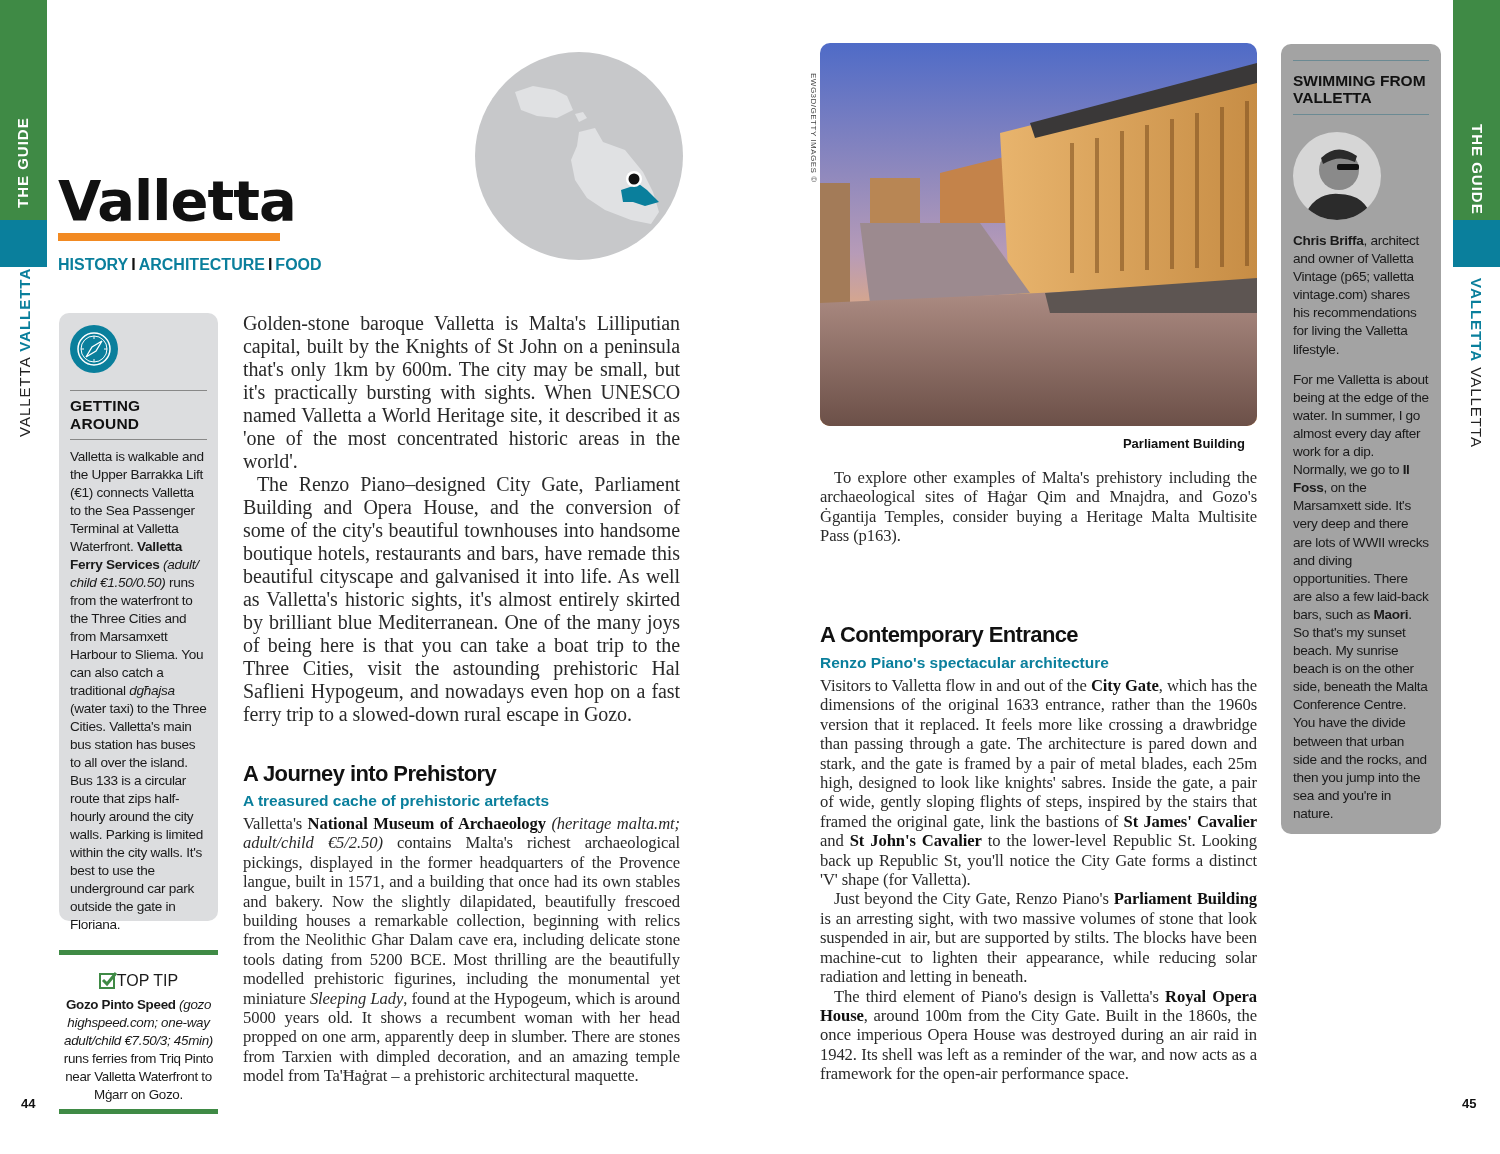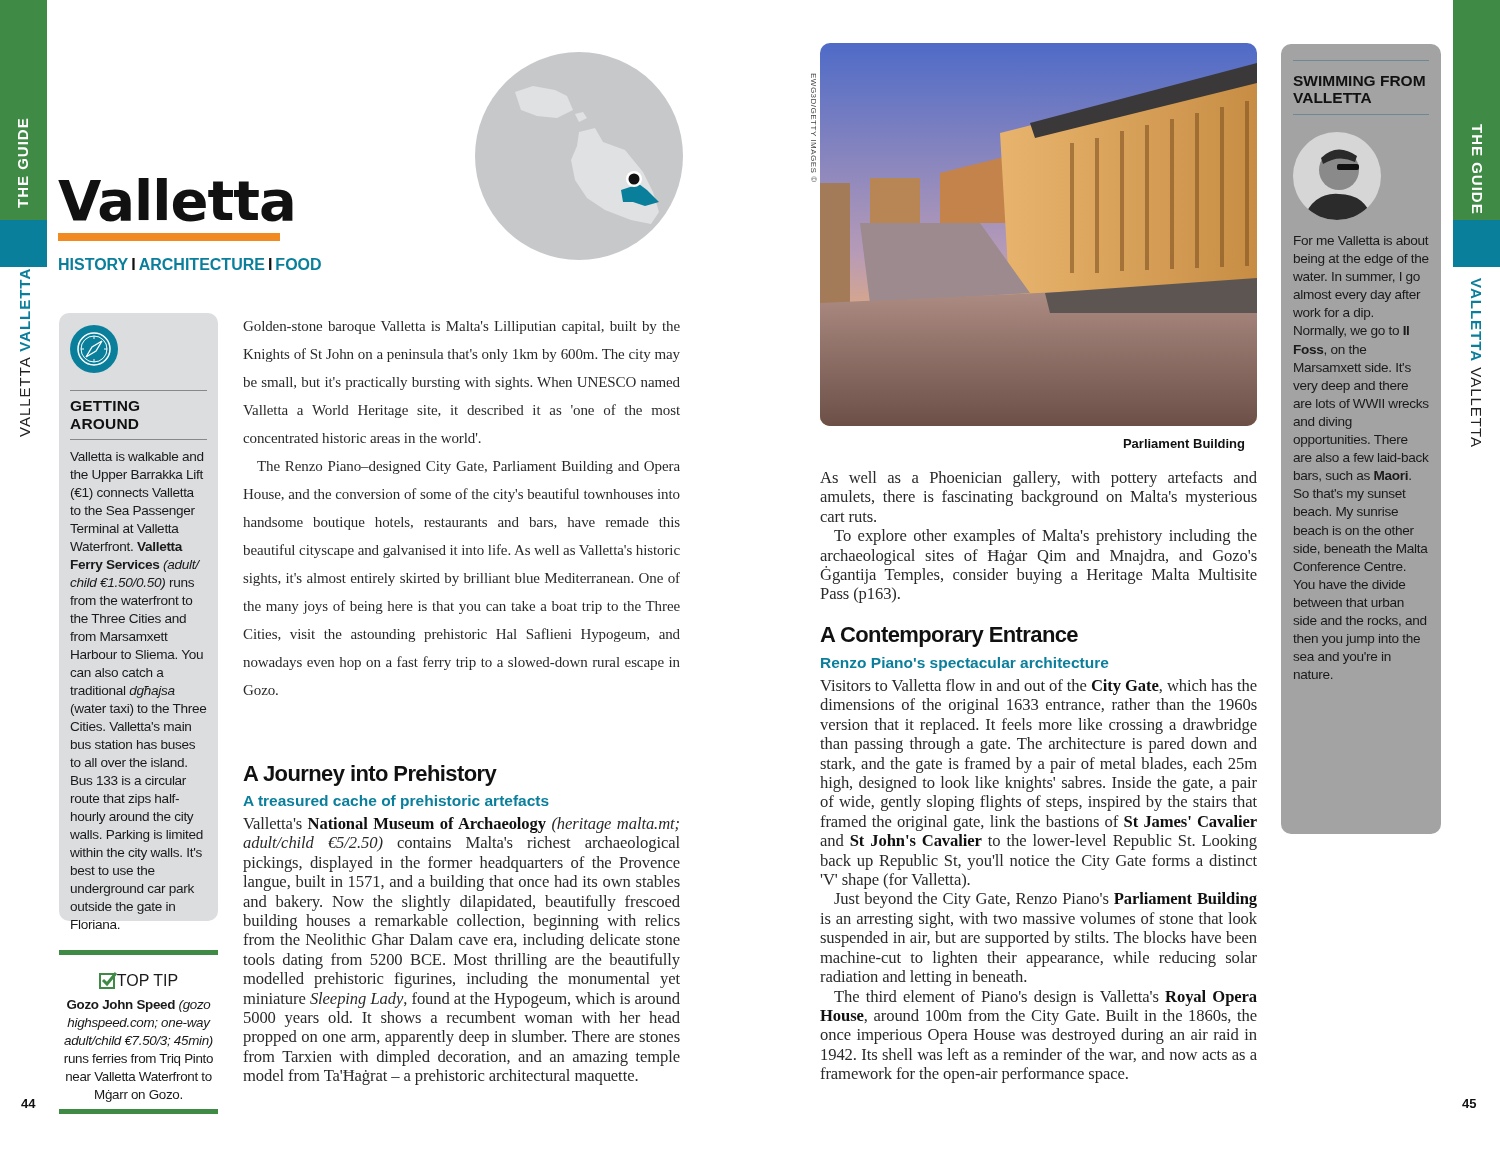--- a/index.html
+++ b/index.html
@@ -38,21 +38,21 @@
   .tip { position: absolute; left: 59px; top: 950px; width: 159px; text-align: center; }
   .tip-rule { height: 5px; background: #3f8a45; }
   .tip-title { margin-top: 17px; font-size: 16px; font-weight: 400; display: flex; align-items: center; justify-content: center; gap: 2px; }
   .tip-check { width: 16px; height: 16px; border: 2px solid #3f8a45; position: relative; display: inline-block; }
   .tip-text { font-size: 13.4px; line-height: 18px; margin-top: 6px; letter-spacing: -0.3px; }
   .tip-rule.bottom { position: absolute; top: 159px; width: 159px; }
 
   .page-num { position: absolute; font-size: 13px; font-weight: 700; color: #111; }
 
   
-  .body-col { position: absolute; font-family: "Liberation Serif", serif; font-size: 15px; line-height: 28px; color: #2a2a2a; text-align: justify; letter-spacing: -0.1px; }
+  .body-col { position: absolute; font-family: "Liberation Serif", serif; font-size: 20px; line-height: 23px; color: #2a2a2a; text-align: justify; letter-spacing: -0.1px; }
   .body-col p { text-indent: 0; }
   .body-col p.indent { text-indent: 14px; }
   .body-col b { font-weight: 700; color: #111; }
   .body-col i { font-style: italic; }
   .section-head { position: absolute; font-size: 22px; font-weight: 700; color: #111; letter-spacing: -0.6px; white-space: nowrap; }
   .section-sub { position: absolute; font-size: 15.5px; font-weight: 700; color: #0a7f9c; white-space: nowrap; }
 
   
   .photo { position: absolute; left: 820px; top: 43px; width: 437px; height: 383px; border-radius: 10px; overflow: hidden; }
   .credit { position: absolute; left: 804px; top: 73px; font-size: 8px; letter-spacing: 0.5px; color: #444; transform: rotate(90deg); transform-origin: left top; white-space: nowrap; left: 818px; }
@@ -124,21 +124,21 @@
 <div class="tip">
   <div class="tip-rule"></div>
   <div class="tip-title">
     <span class="tip-check">
       <svg width="18" height="18" viewBox="0 0 18 18" style="position:absolute;left:-1px;top:-4px;">
           <path d="M3 9 L7 13 L16 2" fill="none" stroke="#3f8a45" stroke-width="3"></path>
         </svg>
     </span>
     <span>TOP TIP</span>
   </div>
-  <div class="tip-text"><b>Gozo John Speed</b><i> (gozo highspeed.com; one-way adult/child €7.50/3; 45min)</i><span> runs ferries from Triq Pinto near Valletta Waterfront to Mġarr on Gozo.</span></div>
+  <div class="tip-text"><b>Gozo Pinto Speed</b><i> (gozo highspeed.com; one-way adult/child €7.50/3; 45min)</i><span> runs ferries from Triq Pinto near Valletta Waterfront to Mġarr on Gozo.</span></div>
   <div class="tip-rule bottom"></div>
 </div>
 
 <div class="page-num" style="left:21px;top:1096px;">44</div>
 <div class="page-num" style="left:1462px;top:1096px;">45</div>
 
 <div class="body-col" style="left:243px;top:312px;width:437px;">
   <p>Golden-stone baroque Valletta is Malta's Lilliputian capital, built by the Knights of St John on a peninsula that's only 1km by 600m. The city may be small, but it's practically bursting with sights. When UNESCO named Valletta a World Heritage site, it described it as 'one of the most concentrated historic areas in the world'.</p>
   <p class="indent">The Renzo Piano–designed City Gate, Parliament Building and Opera House, and the conversion of some of the city's beautiful townhouses into handsome boutique hotels, restaurants and bars, have remade this beautiful cityscape and galvanised it into life. As well as Valletta's historic sights, it's almost entirely skirted by brilliant blue Mediterranean. One of the many joys of being here is that you can take a boat trip to the Three Cities, visit the astounding prehistoric Hal Saflieni Hypogeum, and nowadays even hop on a fast ferry trip to a slowed-down rural escape in Gozo.</p>
 </div>
@@ -185,21 +185,20 @@
         <rect x="425" y="58" width="4" height="165"></rect>
     </g>
     <path d="M40 180 L160 180 L210 250 L50 260 Z" fill="#9c8a8f"></path>
     <path d="M0 260 L437 240 L437 383 L0 383 Z" fill="url(#ground)"></path>
     <path d="M225 250 L437 235 L437 270 L230 270 Z" fill="#5d5552"></path>
   </svg>
 </div>
 <div class="caption">Parliament Building</div>
 
 <div class="body-col" style="left:820px;top:468px;width:437px;font-size:16.6px;line-height:19.4px;">
-  <p>As well as a Phoenician gallery, with pottery artefacts and amulets, there is fascinating background on Malta's mysterious cart ruts.</p>
   <p class="indent">To explore other examples of Malta's prehistory including the archaeological sites of Ħaġar Qim and Mnajdra, and Gozo's Ġgantija Temples, consider buying a Heritage Malta Multisite Pass (p163).</p>
 </div>
 
 <div class="section-head" style="left:820px;top:622px;">A Contemporary Entrance</div>
 <div class="section-sub" style="left:820px;top:654px;">Renzo Piano's spectacular architecture</div>
 
 <div class="body-col" style="left:820px;top:676px;width:437px;font-size:16.6px;line-height:19.4px;">
   <p><span>Visitors to Valletta flow in and out of the </span><b>City Gate</b><span>, which has the dimensions of the original 1633 entrance, rather than the 1960s version that it replaced. It feels more like crossing a drawbridge than passing through a gate. The architecture is pared down and stark, and the gate is framed by a pair of metal blades, each 25m high, designed to look like knights' sabres. Inside the gate, a pair of wide, gently sloping flights of steps, inspired by the stairs that framed the original gate, link the bastions of </span><b>St James' Cavalier</b><span> and </span><b>St John's Cavalier</b><span> to the lower-level Republic St. Looking back up Republic St, you'll notice the City Gate forms a distinct 'V' shape (for Valletta).</span></p>
   <p class="indent"><span>Just beyond the City Gate, Renzo Piano's </span><b>Parliament Building</b><span> is an arresting sight, with two massive volumes of stone that look suspended in air, but are supported by stilts. The blocks have been machine-cut to lighten their appearance, while reducing solar radiation and letting in beneath.</span></p>
   <p class="indent"><span>The third element of Piano's design is Valletta's </span><b>Royal Opera House</b><span>, around 100m from the City Gate. Built in the 1860s, the once imperious Opera House was destroyed during an air raid in 1942. Its shell was left as a reminder of the war, and now acts as a framework for the open-air performance space.</span></p>
@@ -212,15 +211,16 @@
   <div class="avatar">
     <svg width="88" height="88" viewBox="0 0 88 88">
       <rect width="88" height="88" fill="#d6d6d6"></rect>
       <circle cx="46" cy="38" r="20" fill="#8a8a8a"></circle>
       <path d="M28 26 Q44 10 64 24 L62 30 Q46 22 30 32 Z" fill="#2a2a2a"></path>
       <rect x="44" y="32" width="22" height="6" rx="2" fill="#111"></rect>
       <path d="M10 88 Q20 60 46 62 Q72 62 80 88 Z" fill="#2b2b2b"></path>
     </svg>
   </div>
   <div class="swim-text">
+    <p><b>Chris Briffa</b><span>, architect and owner of Valletta Vintage (p65; valletta vintage.com) shares his recommendations for living the Valletta lifestyle.</span></p>
     <p><span>For me Valletta is about being at the edge of the water. In summer, I go almost every day after work for a dip. Normally, we go to </span><b>Il Foss</b><span>, on the Marsamxett side. It's very deep and there are lots of WWII wrecks and diving opportunities. There are also a few laid-back bars, such as </span><b>Maori</b><span>. So that's my sunset beach. My sunrise beach is on the other side, beneath the Malta Conference Centre. You have the divide between that urban side and the rocks, and then you jump into the sea and you're in nature.</span></p>
   </div>
 </div>
 
 </body></html>

